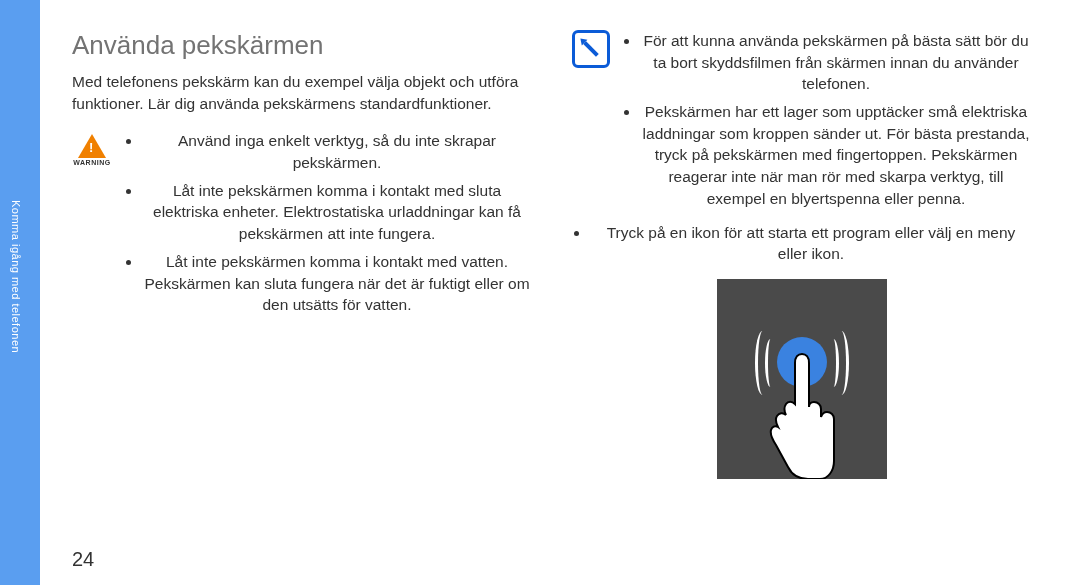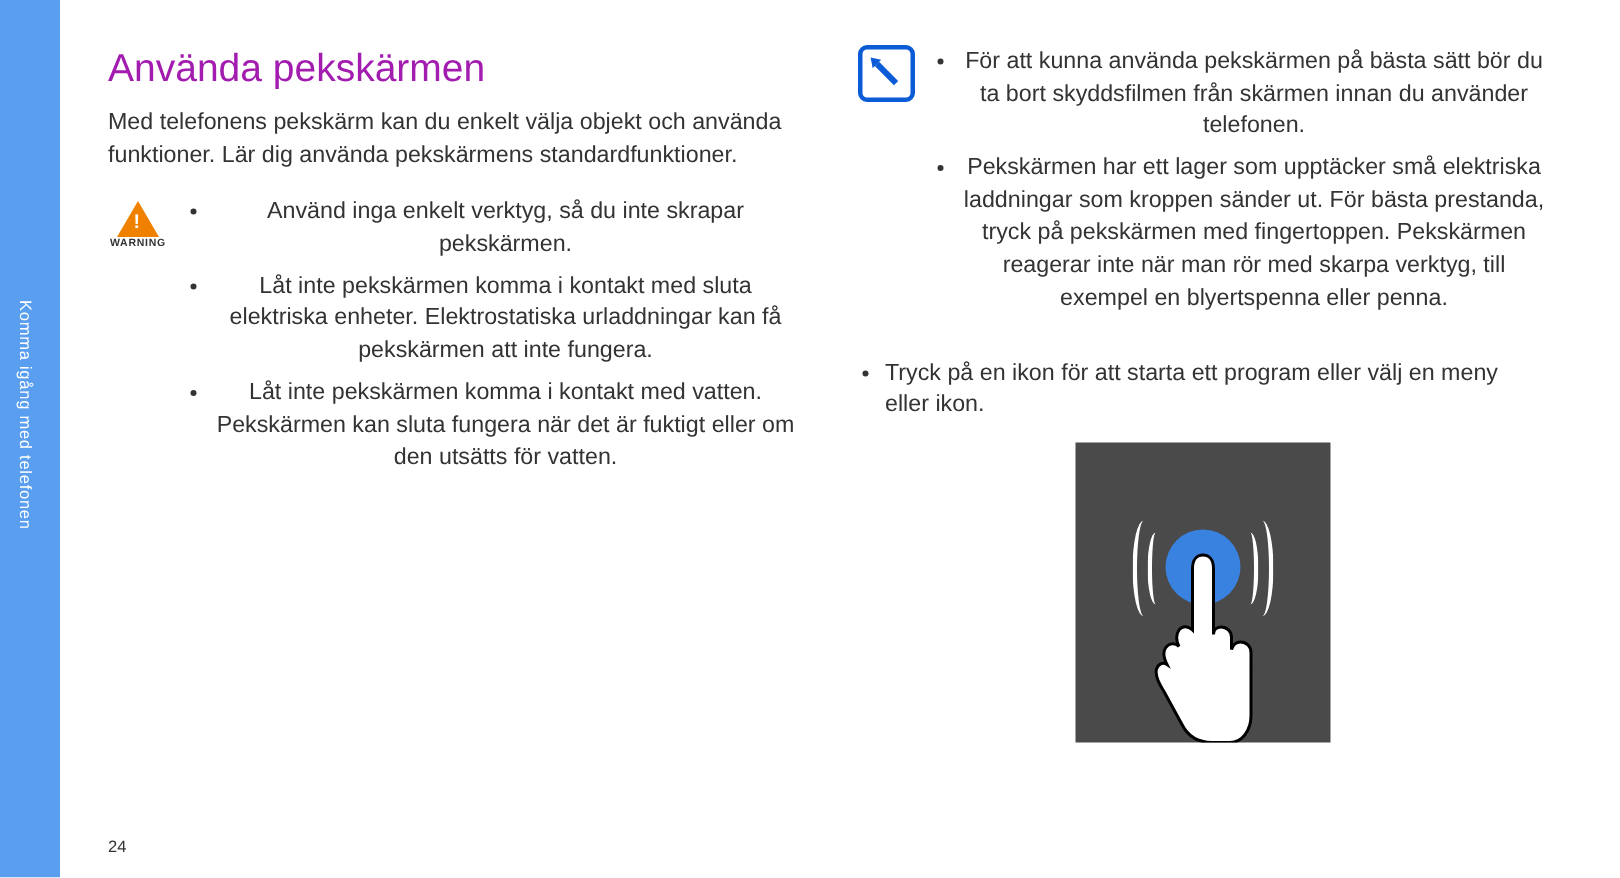--- a/index.html
+++ b/index.html
@@ -39,21 +39,21 @@
       display: flex;
       gap: 40px;
     }
     .col {
       width: 460px;
     }
     h1 {
       font-size: 26px;
       font-weight: 400;
       margin: 0 0 10px 0;
-      color: #a21caf;
+      color: #737373;
     }
     .intro {
       font-size: 15.5px;
       line-height: 1.4;
       margin: 0 0 16px 0;
     }
     .warn-block, .note-block {
       display: flex;
       gap: 12px;
       text-align: center;
@@ -124,21 +124,22 @@
       margin: 0;
       padding: 0 0 0 18px;
       list-style: disc;
     }
     li {
       font-size: 15.5px;
       line-height: 1.4;
       margin-bottom: 6px;
     }
     .tap-text ul {
-      margin-top: 22px;
+      margin-top: 6px;
+      text-align: center;
     }
     .figure-box {
       width: 170px;
       height: 200px;
       background: #4a4a4a;
       margin: 14px auto 0 auto;
       display: flex;
       align-items: center;
       justify-content: center;
       position: relative;
@@ -160,35 +161,35 @@
     .ring.outer-r { width: 12px; height: 64px; border-right: 3px solid #fff; top: 52px; right: 38px; border-radius: 0 50% 50% 0;}
     .ring.inner-r { width: 8px; height: 48px; border-right: 3px solid #fff; top: 60px; right: 48px; border-radius: 0 50% 50% 0;}
     .hand {
       position: absolute;
       bottom: 0;
     }
     .page-num {
       position: absolute;
       left: 72px;
       bottom: 14px;
-      font-size: 11px;
+      font-size: 20px;
     }
   </style>
 </head>
 <body>
 
 <div class="blue-bar">
   <div class="vertical-label">Komma igång med telefonen</div>
 </div>
 
 <div class="content">
 
   <div class="col">
     <h1>Använda pekskärmen</h1>
-    <p class="intro">Med telefonens pekskärm kan du enkelt välja objekt och använda funktioner. Lär dig använda pekskärmens standardfunktioner.</p>
+    <p class="intro">Med telefonens pekskärm kan du exempel välja objekt och utföra funktioner. Lär dig använda pekskärmens standardfunktioner.</p>
 
     <div class="warn-block">
       <div class="warn-icon">
         <div class="warn-triangle"></div>
         <div class="warn-text">WARNING</div>
       </div>
       <ul>
         <li>Använd inga enkelt verktyg, så du inte skrapar pekskärmen.</li>
         <li>Låt inte pekskärmen komma i kontakt med sluta elektriska enheter. Elektrostatiska urladdningar kan få pekskärmen att inte fungera.</li>
         <li>Låt inte pekskärmen komma i kontakt med vatten. Pekskärmen kan sluta fungera när det är fuktigt eller om den utsätts för vatten.</li>

